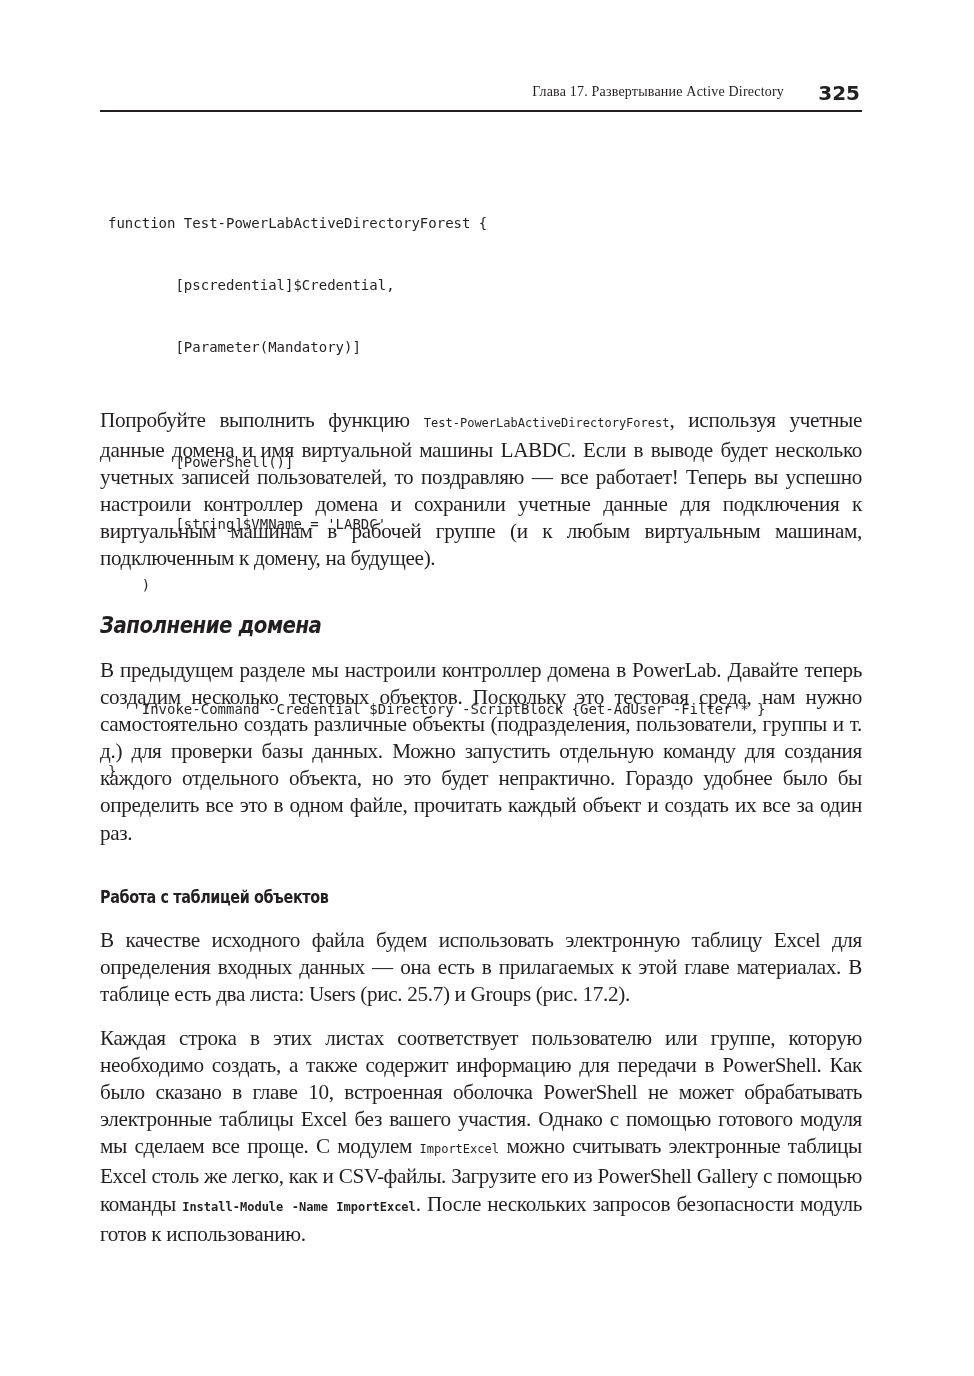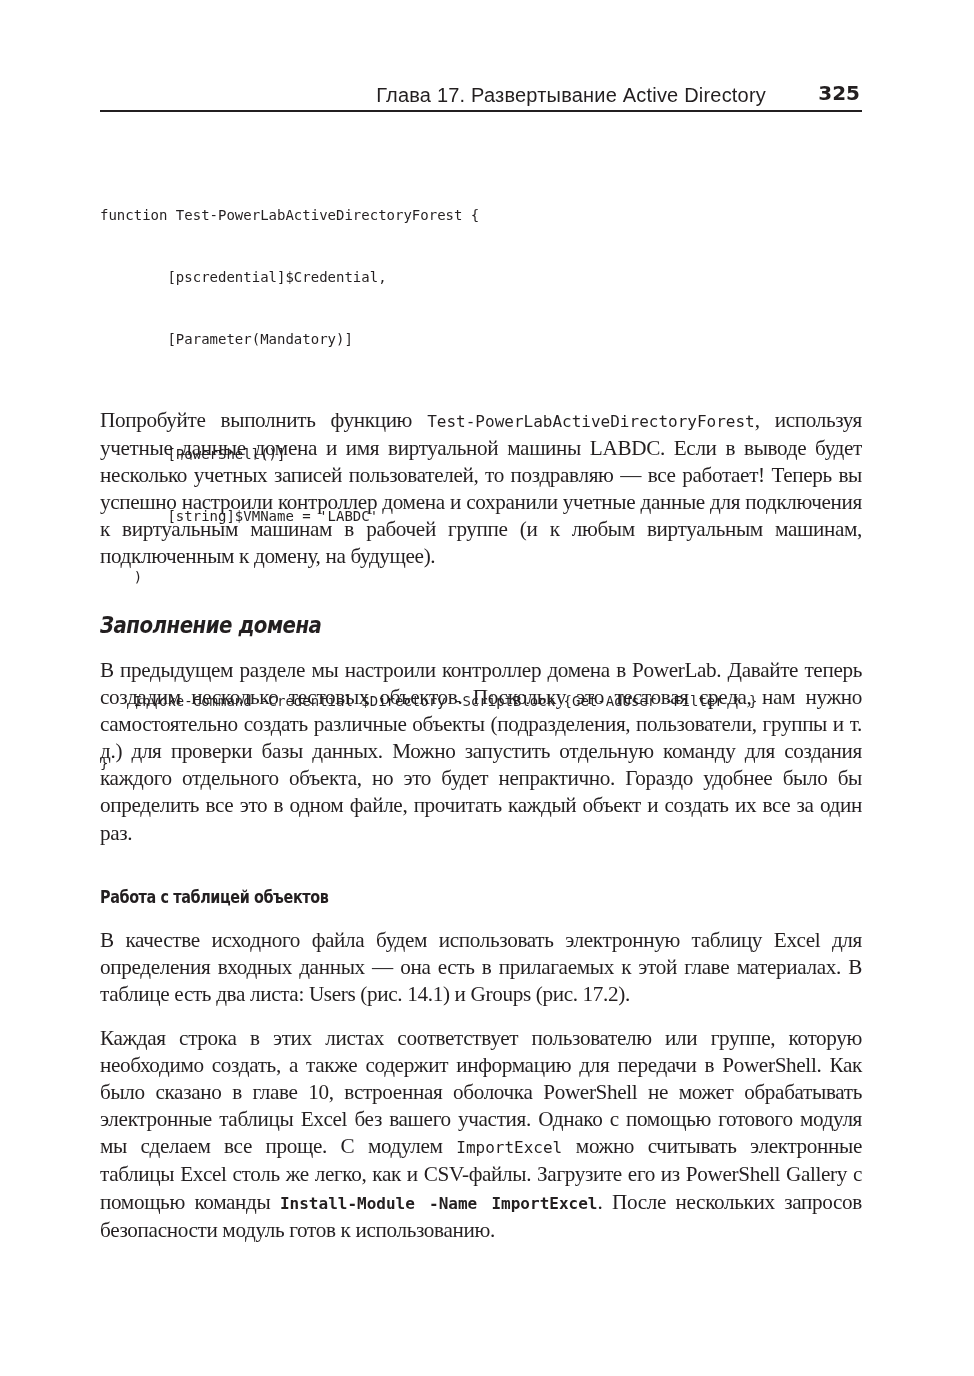--- a/index.html
+++ b/index.html
@@ -4,42 +4,42 @@
 <style>
   html, body { margin: 0; padding: 0; background: #ffffff; }
   body { width: 974px; height: 1376px; position: relative; overflow: hidden; color: #231f20; }
   .page { position: absolute; left: 0; top: 0; width: 974px; height: 1376px; }
 
   .running-head {
     position: absolute; left: 100px; top: 80px; width: 762px; height: 30px;
     border-bottom: 2px solid #231f20;
   }
   .running-head .chapter {
-    position: absolute; right: 96px; top: 4px;
-    font-family: Liberation Sans, sans-serif; font-size: 20px; letter-spacing: 0.2px;
+    position: absolute; right: 78px; top: 4px;
+    font-family: Liberation Serif, serif; font-size: 14px; letter-spacing: 0.2px;
   }
   .running-head .pageno {
     position: absolute; right: 2px; top: 1px;
     font-family: "DejaVu Sans", sans-serif; font-weight: bold; font-size: 20px;
   }
 
   .code {
-    position: absolute; left: 100px; top: 164px; margin: 0;
+    position: absolute; left: 100px; top: 164px; margin: 8px;
     font-family: "DejaVu Sans Mono", monospace; font-size: 14px; line-height: 20.6px;
     white-space: pre; color: #231f20;
   }
   .code .line { display: block; height: 20.6px; }
   .code .gap { height: 12px; }
 
   .para {
     position: absolute; left: 100px; width: 762px; margin: 0;
     font-family: "Liberation Serif", serif; font-size: 21.2px; line-height: 27.1px;
     text-align: justify; letter-spacing: -0.35px;
   }
-  .para .mono { font-family: "DejaVu Sans Mono", monospace; font-size: 16px; letter-spacing: 0; }
+  .para .mono { font-family: "DejaVu Sans Mono", monospace; font-size: 12px; letter-spacing: 0; }
   .para .mono.bold { font-weight: bold; }
 
   .h2 {
     position: absolute; left: 100px; top: 612px; margin: 0;
     font-family: "DejaVu Sans", sans-serif; font-weight: bold; font-style: italic;
     font-size: 23px; letter-spacing: -0.6px; transform: scaleX(0.86); transform-origin: left;
   }
   .h3 {
     position: absolute; left: 100px; top: 886px; margin: 0;
     font-family: "DejaVu Sans", sans-serif; font-weight: bold;
@@ -70,17 +70,17 @@
   </div>
 
   <p class="para" style="top:407px;"><span>Попробуйте выполнить функцию </span><span class="mono">Test-PowerLabActiveDirectoryForest</span><span>, используя учетные данные домена и имя виртуальной машины LABDC. Если в выводе будет несколько учетных записей пользователей, то поздравляю — все работает! Теперь вы успешно настроили контроллер домена и сохранили учетные данные для подключения к виртуальным машинам в рабочей группе (и к любым виртуальным машинам, подключенным к домену, на будущее).</span></p>
 
   <h2 class="h2">Заполнение домена</h2>
 
   <p class="para" style="top:657px;">В предыдущем разделе мы настроили контроллер домена в PowerLab. Давайте теперь создадим несколько тестовых объектов. Поскольку это тестовая среда, нам нужно самостоятельно создать различные объекты (подразделения, пользователи, группы и т. д.) для проверки базы данных. Можно запустить отдельную команду для создания каждого отдельного объекта, но это будет непрактично. Гораздо удобнее было бы определить все это в одном файле, прочитать каждый объект и создать их все за один раз.</p>
 
   <h3 class="h3">Работа с таблицей объектов</h3>
 
-  <p class="para" style="top:927px;">В качестве исходного файла будем использовать электронную таблицу Excel для определения входных данных — она есть в прилагаемых к этой главе материалах. В таблице есть два листа: Users (рис. 14.1) и Groups (рис. 17.2).</p>
+  <p class="para" style="top:927px;">В качестве исходного файла будем использовать электронную таблицу Excel для определения входных данных — она есть в прилагаемых к этой главе материалах. В таблице есть два листа: Users (рис. 25.7) и Groups (рис. 17.2).</p>
 
   <p class="para" style="top:1025px;"><span>Каждая строка в этих листах соответствует пользователю или группе, которую необходимо создать, а также содержит информацию для передачи в PowerShell. Как было сказано в главе 10, встроенная оболочка PowerShell не может обрабатывать электронные таблицы Excel без вашего участия. Однако с помощью готового модуля мы сделаем все проще. С модулем </span><span class="mono">ImportExcel</span><span> можно считывать электронные таблицы Excel столь же легко, как и CSV-файлы. Загрузите его из PowerShell Gallery с помощью команды </span><span class="mono bold">Install-Module -Name ImportExcel</span><span>. После нескольких запросов безопасности модуль готов к использованию.</span></p>
 
 </div>
 
 </body></html>

